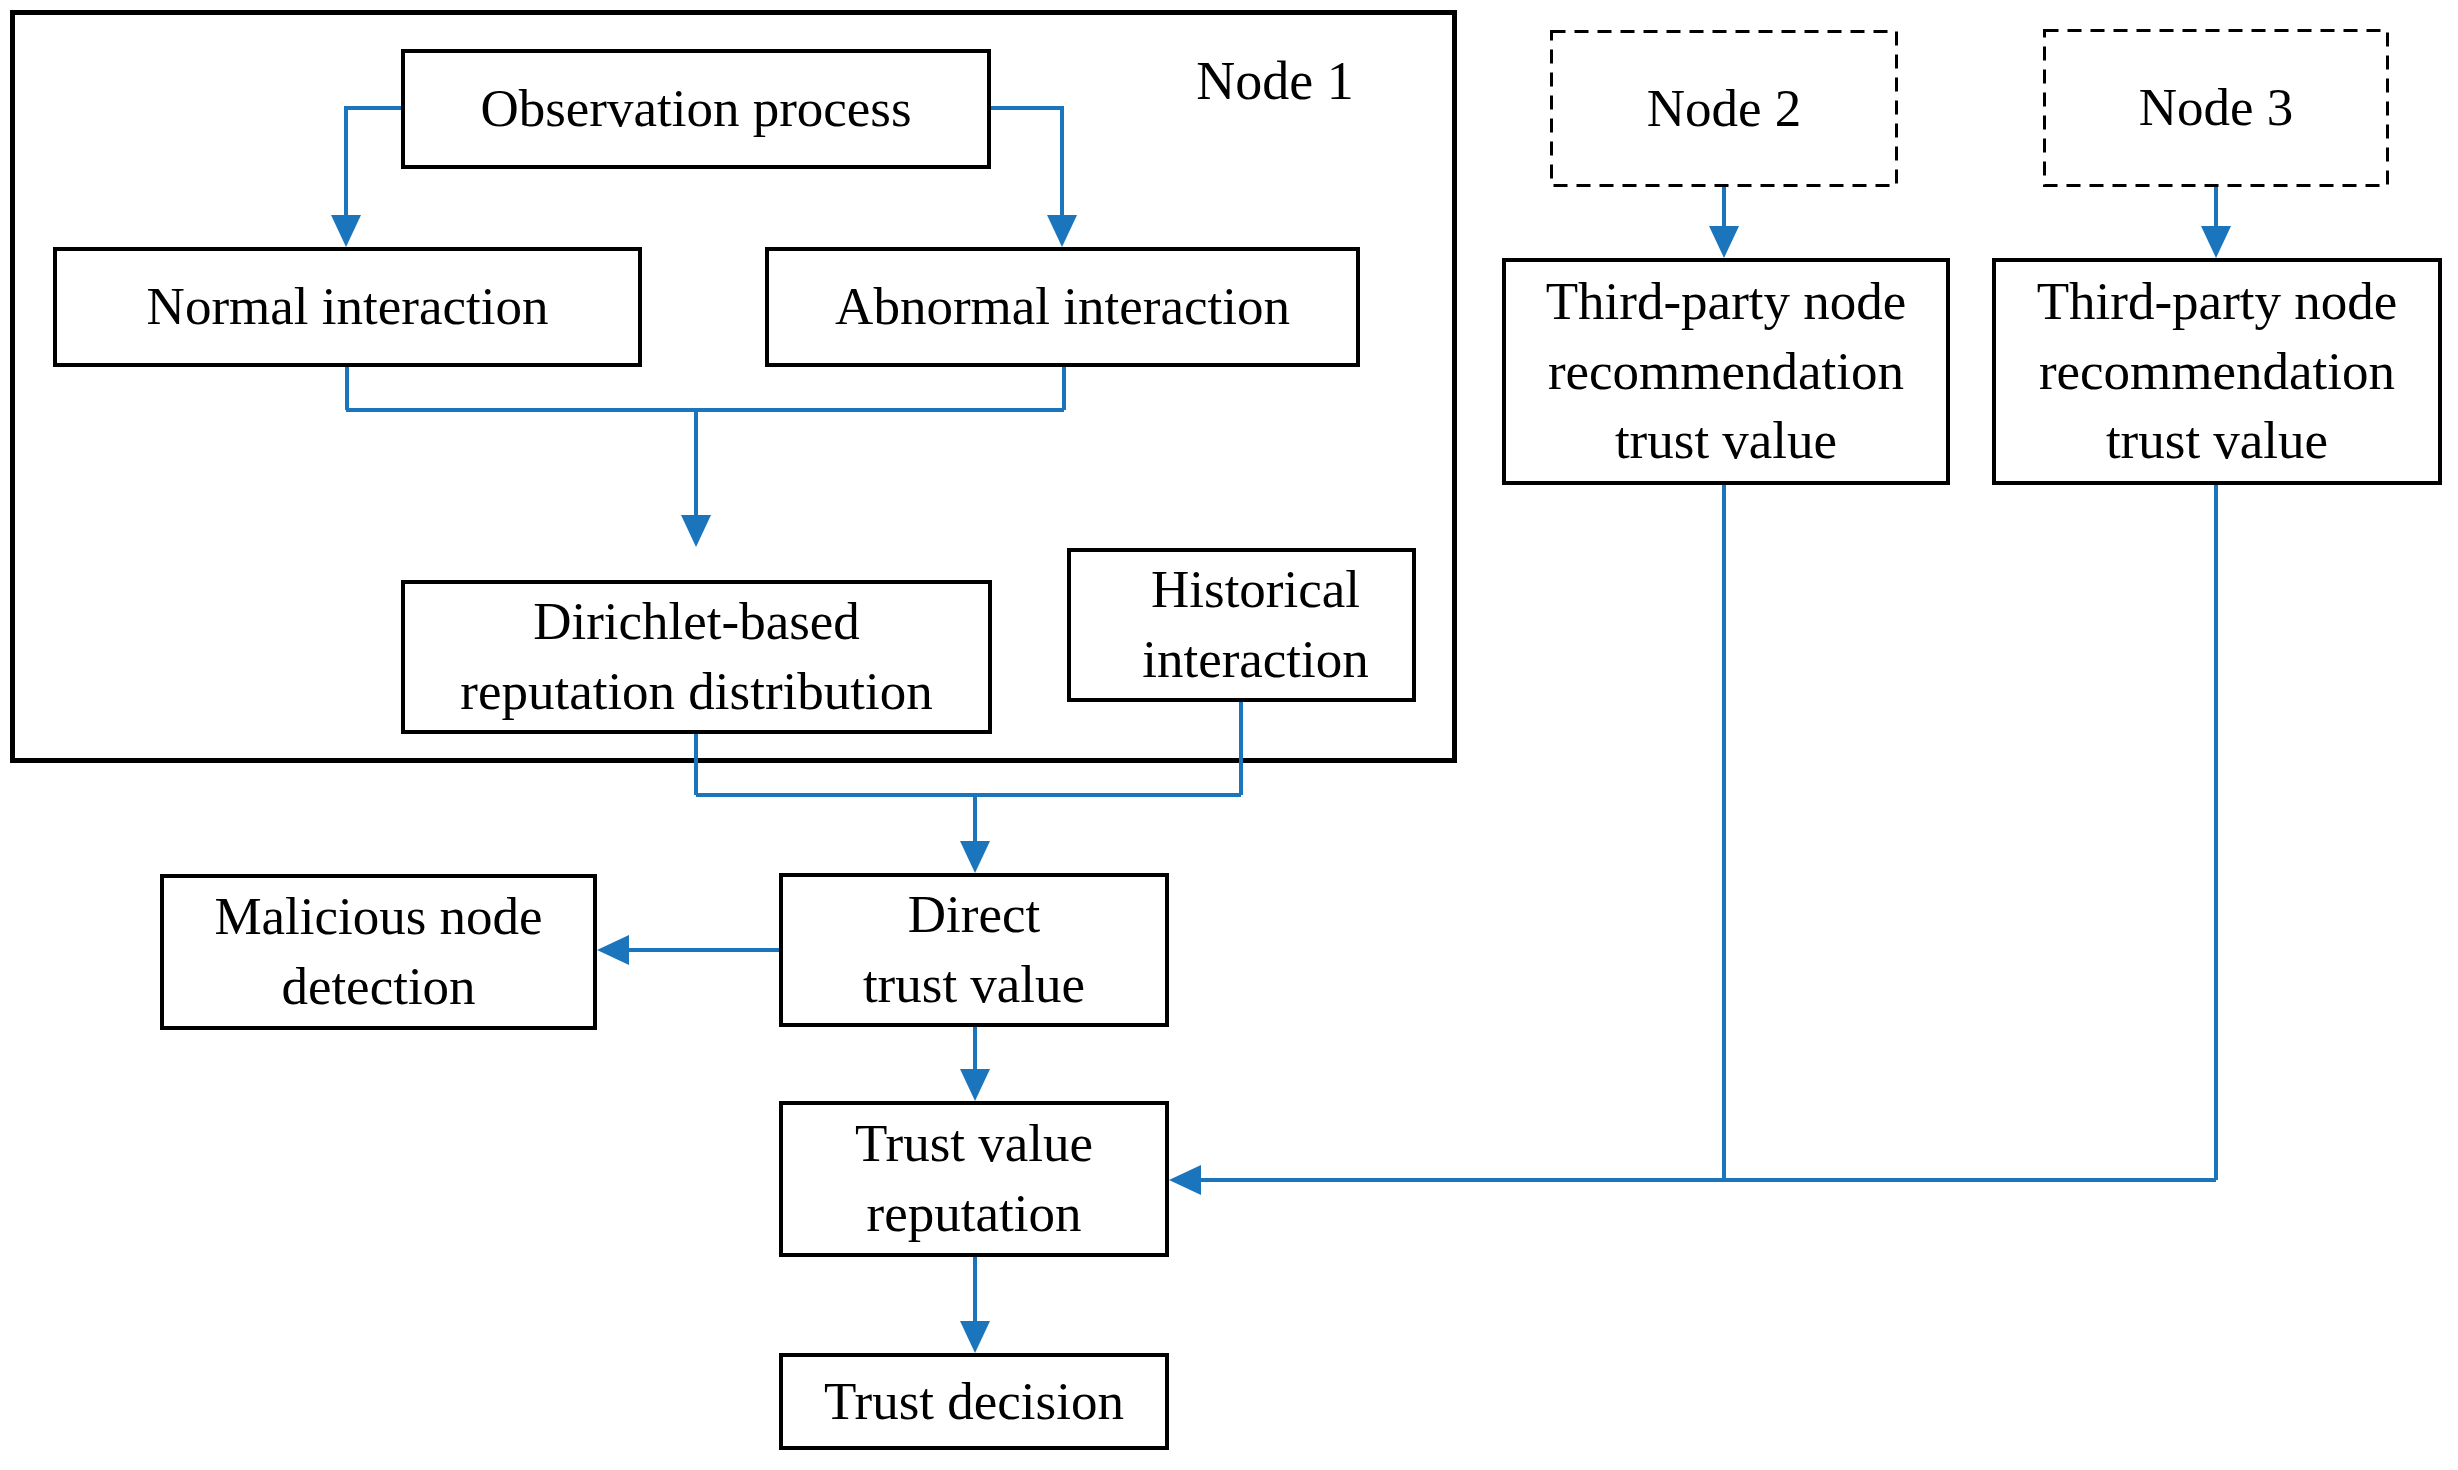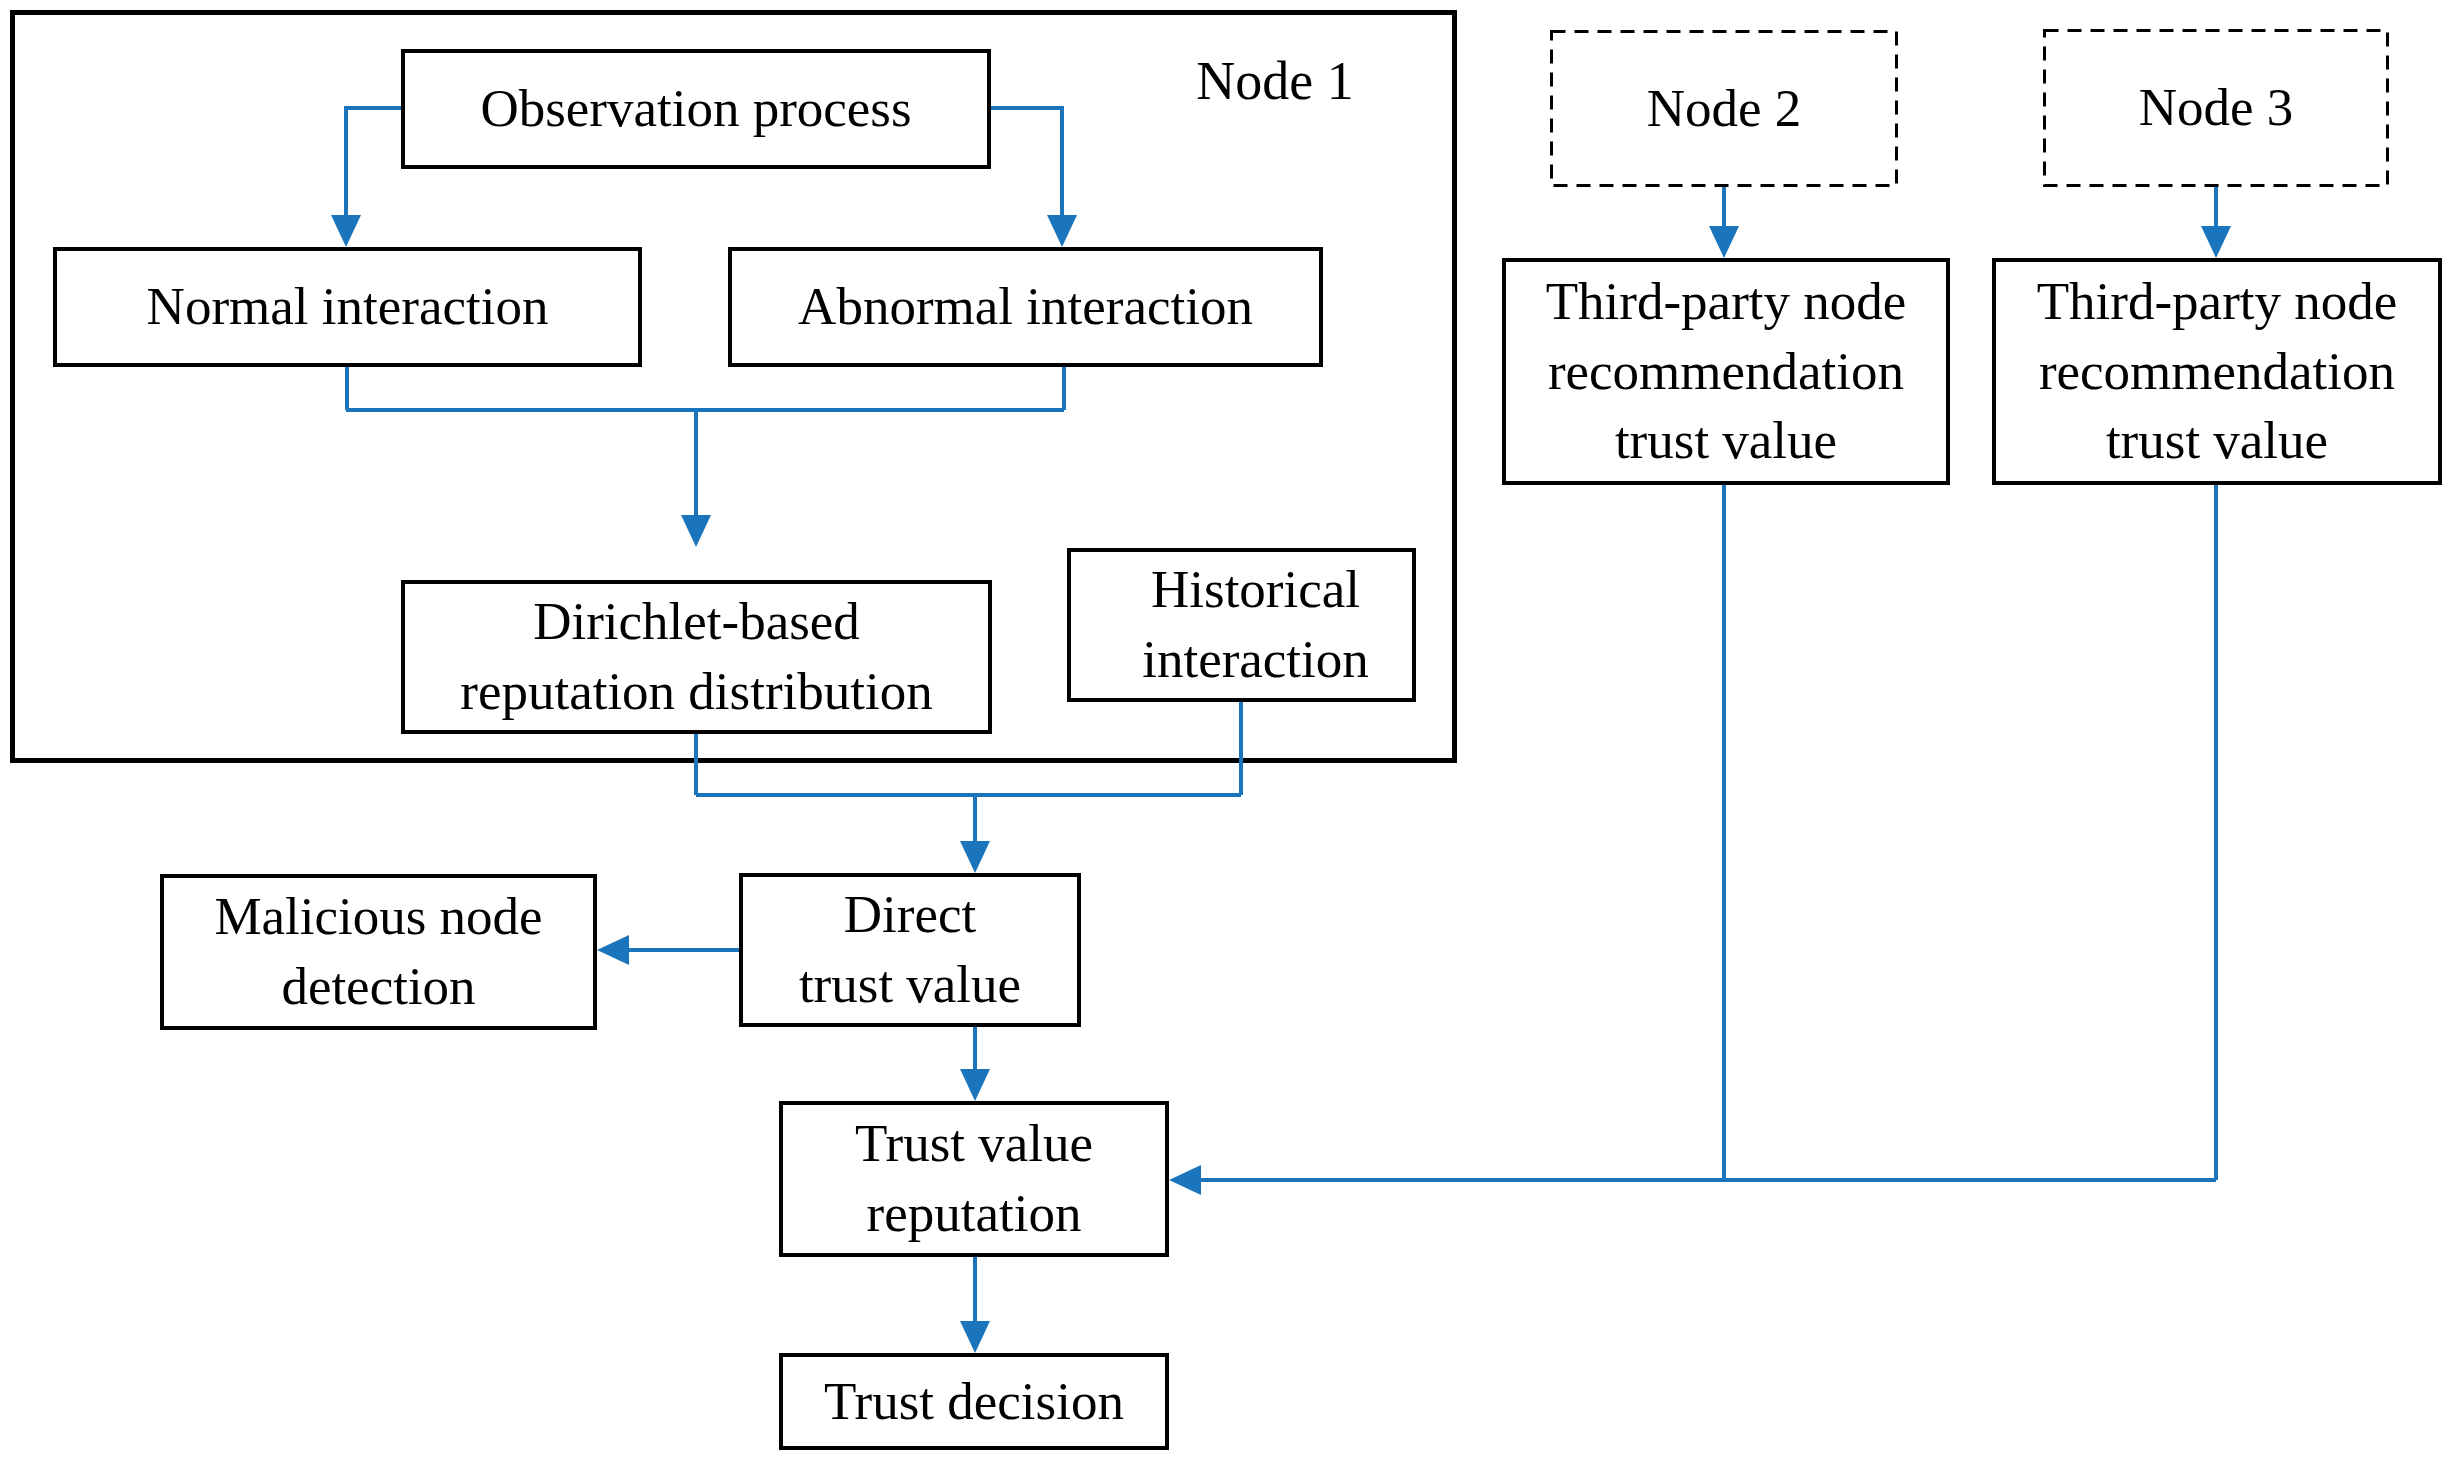--- a/index.html
+++ b/index.html
@@ -125,21 +125,21 @@
   <div class="floating-label" style="left:1120px;top:48px;width:310px;height:66px;">Node 1</div>
 
   <div class="box" style="left:401px;top:49px;width:590px;height:120px;">
     <div>Observation process</div>
   </div>
 
   <div class="box" style="left:53px;top:247px;width:589px;height:120px;">
     <div>Normal interaction</div>
   </div>
 
-  <div class="box" style="left:728px;top:247px;width:595px;height:120px;">
+  <div class="box" style="left:765px;top:247px;width:595px;height:120px;">
     <div>Abnormal interaction</div>
   </div>
 
   <div class="box" style="left:401px;top:548px;width:591px;height:154px;margin-top:32px;">
     <div>Dirichlet-based</div>
     <div>reputation distribution</div>
   </div>
 
   <div class="box" style="left:1067px;top:548px;width:349px;height:154px;padding-left:28px;">
     <div>Historical</div>
@@ -164,21 +164,21 @@
     <div>Third-party node</div>
     <div>recommendation</div>
     <div>trust value</div>
   </div>
 
   <div class="box" style="left:160px;top:874px;width:437px;height:156px;">
     <div>Malicious node</div>
     <div>detection</div>
   </div>
 
-  <div class="box" style="left:739px;top:873px;width:342px;height:154px;">
+  <div class="box" style="left:779px;top:873px;width:390px;height:154px;">
     <div>Direct</div>
     <div>trust value</div>
   </div>
 
   <div class="box" style="left:779px;top:1101px;width:390px;height:156px;">
     <div>Trust value</div>
     <div>reputation</div>
   </div>
 
   <div class="box" style="left:779px;top:1353px;width:390px;height:97px;">

